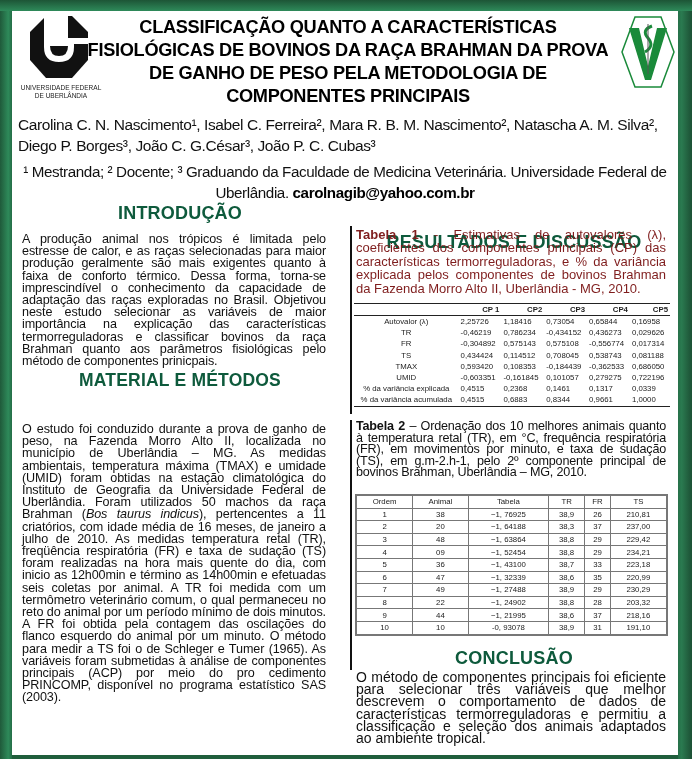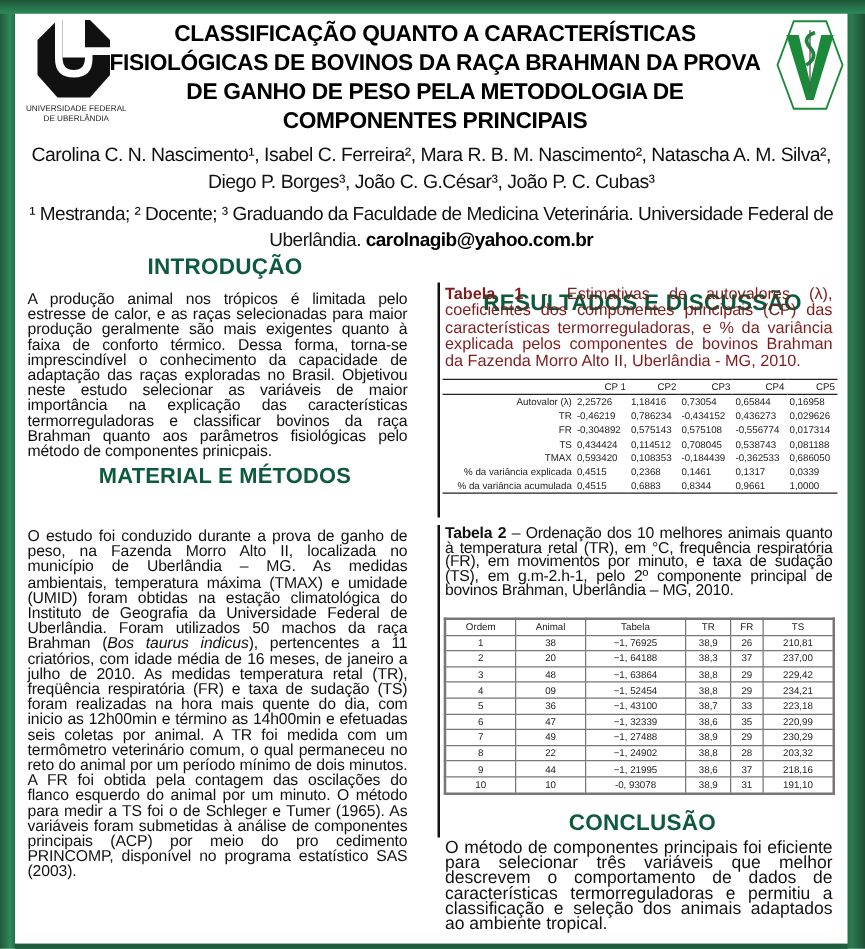--- a/index.html
+++ b/index.html
@@ -13,38 +13,38 @@
   .panel { position:absolute; left:12px; top:11px; width:666px; height:744px; background:#ffffff; }
   .bottombar { position:absolute; left:12px; top:755px; width:666px; height:4px; background:#1f5e3c; }
 
   .logo-ufu { position:absolute; left:20px; top:14px; width:78px; height:86px; }
   .logo-ufu svg { position:absolute; left:8px; top:0; }
   .ufu-text { position:absolute; left:0; top:70px; width:82px; text-align:center; font-size:6.5px; line-height:7.5px; color:#222; }
   .logo-vet { position:absolute; left:619px; top:14px; width:58px; height:76px; }
 
   .title { position:absolute; left:78px; top:16px; width:540px; text-align:center;
     font-weight:bold; font-size:18.2px; line-height:23px; color:#000; letter-spacing:-0.3px; }
-  .authors { position:absolute; left:18px; top:114px; width:654px; text-align:center;
+  .authors { position:absolute; left:18px; top:114px; width:654px; 
     font-size:15.5px; line-height:21px; color:#111; letter-spacing:-0.4px; }
   .affil { position:absolute; left:18px; top:161px; width:654px; text-align:center;
     font-size:15.2px; line-height:21px; color:#111; letter-spacing:-0.4px; }
   .affil b { color:#000; }
 
   .sec-title { position:absolute; font-weight:bold; font-size:18px; color:#0e5a3c; text-align:center; letter-spacing:0.2px; }
   .body-text { position:absolute; font-size:12.6px; line-height:12.2px; color:#111; text-align:justify; letter-spacing:-0.1px; }
   .vline { position:absolute; left:350px; width:2px; background:#111; }
 
   .t1cap { position:absolute; left:356px; top:228px; width:310px; font-size:13px; line-height:13.4px; color:#7f1d1d; text-align:justify; }
   .t2cap { position:absolute; left:356px; top:421px; width:310px; font-size:12.6px; line-height:11.6px; color:#111; text-align:justify; letter-spacing:-0.2px; }
 
   table { border-collapse:collapse; font-size:7.8px; color:#222; }
   .t1 { position:absolute; left:354px; top:303px; width:316px; border-top:1px solid #222; border-bottom:1px solid #222; }
-  .t1 th { font-weight:normal; text-align:right; padding:1px 2px 1px 2px; border-bottom:1px solid #222; height:9px;margin-top:16px; }
+  .t1 th { font-weight:bold; text-align:right; padding:1px 2px 1px 2px; border-bottom:1px solid #222; height:9px;margin-top:16px; }
   .t1 td { padding:0 2px; height:11.2px; }
-  .t1 td.lbl { text-align:right;margin-left:24px; }
+  .t1 td.lbl { text-align:center;margin-left:24px; }
   .t2 { position:absolute; left:355px; top:494px; width:313px; border:2px solid #777; }
   .t2 th, .t2 td { border:1.5px solid #777; text-align:center; font-weight:normal; height:11.6px; padding:0; }
 
   .concl-text { position:absolute; left:356px; top:671px; width:310px; font-size:14px; line-height:12.2px; color:#111; text-align:justify; }
 </style>
 </head>
 <body>
 
 <div class="topbar"></div>
 <div class="panel"></div>
@@ -134,20 +134,28 @@
       </tr>
       <tr>
         <td class="lbl">TMAX</td>
         <td>0,593420</td>
         <td>0,108353</td>
         <td>-0,184439</td>
         <td>-0,362533</td>
         <td>0,686050</td>
       </tr>
       <tr>
+        <td class="lbl">UMID</td>
+        <td>-0,603351</td>
+        <td>-0,161845</td>
+        <td>0,101057</td>
+        <td>0,279275</td>
+        <td>0,722196</td>
+      </tr>
+      <tr>
         <td class="lbl">% da variância  explicada</td>
         <td>0,4515</td>
         <td>0,2368</td>
         <td>0,1461</td>
         <td>0,1317</td>
         <td>0,0339</td>
       </tr>
       <tr>
         <td class="lbl">% da variância  acumulada</td>
         <td>0,4515</td>

